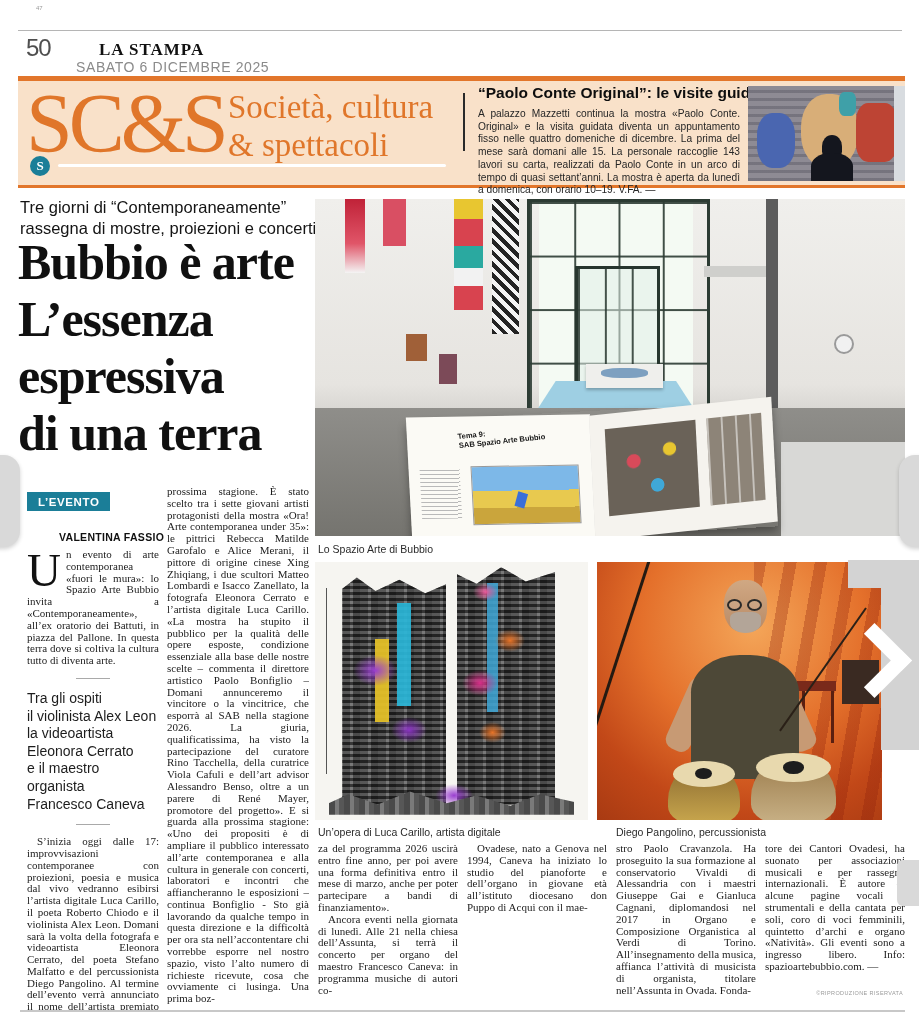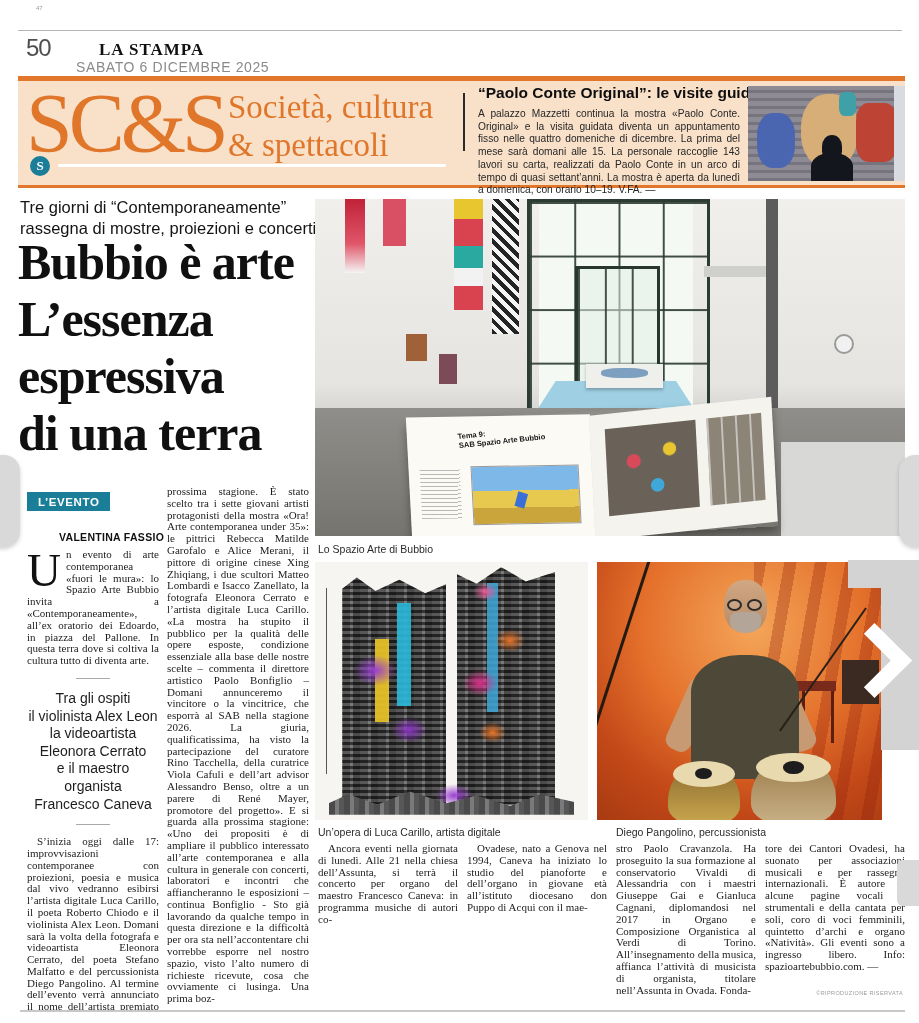--- a/index.html
+++ b/index.html
@@ -51,21 +51,21 @@
             font-size:50px;line-height:57px;letter-spacing:-1px;color:#101010;}
 
   
   .event-label{left:27px;top:492px;background:#1b7e98;color:#fff;font-size:11.5px;font-weight:bold;
                letter-spacing:.6px;padding:4px 11px 3px;}
   .byline{left:27px;top:531px;font-size:10.5px;font-weight:bold;letter-spacing:.3px;color:#111;margin-left:32px;}
   .col1{left:27px;top:549px;width:132px;height:466px;overflow:hidden;}
   .dropcap{float:left;font-family:"Liberation Serif",serif;font-size:47px;line-height:38px;
            padding:2px 5px 0 0;color:#111;}
   .divider{width:34px;height:1px;background:#a9a9a9;margin:11px auto;}
-  .pull-quote{font-size:14px;line-height:17.6px;text-align:center;color:#1d1d1d;}
+  .pull-quote{font-size:14px;line-height:17.6px;text-align:left;color:#1d1d1d;}
   .indent{text-indent:10px;}
   .col2{left:167px;top:486px;width:142px;height:527px;overflow:hidden;}
 
   
   .photo{overflow:hidden;}
   .caption{font-size:10.5px;color:#2a2a2a;}
   .cap1{left:318px;top:543px;}
   .cap2{left:318px;top:826px;}
   .cap3{left:600px;top:826px;padding-left:16px;}
 
@@ -219,21 +219,21 @@
 <div class="abs headline pre">Bubbio è arte
 L’essenza
 espressiva
 di una terra</div>
 
 <div class="abs event-label">L’EVENTO</div>
 <div class="abs byline">VALENTINA FASSIO</div>
 
 <div class="abs col1">
   <div class="body-text">
-    <span class="dropcap">U</span><span>n evento di arte contemporanea «fuori le mura»: lo Spazio Arte Bubbio invita a «Contemporaneamente», all’ex oratorio dei Edoardo, in piazza del Pallone. In questa terra dove si coltiva la cultura tutto di diventa arte.</span>
+    <span class="dropcap">U</span><span>n evento di arte contemporanea «fuori le mura»: lo Spazio Arte Bubbio invita a «Contemporaneamente», all’ex oratorio dei Battuti, in piazza del Pallone. In questa terra dove si coltiva la cultura tutto di diventa arte.</span>
   </div>
   <div class="divider"></div>
   <div class="pull-quote pre">Tra gli ospiti
 il violinista Alex Leon
 la videoartista
 Eleonora Cerrato
 e il maestro
 organista
 Francesco Caneva</div>
   <div class="divider"></div>
@@ -316,20 +316,21 @@
     <div class="drum-top"></div>
     <div class="drum-dot"></div>
   </div>
   <div class="mic1"></div>
   <div class="mic2"></div>
 </div>
 <div class="abs caption cap3">Diego Pangolino, percussionista</div>
 
 <div class="abs bottom-cols">
   <div class="bcol body-text">
+    <div>za del programma 2026 uscirà entro fine anno, per poi avere una forma definitiva entro il mese di marzo, anche per poter partecipare a bandi di finanziamento».</div>
     <div class="indent">Ancora eventi nella giornata di lunedì. Alle 21 nella chiesa dell’Assunta, si terrà il concerto per organo del maestro Francesco Caneva: in programma musiche di autori co-</div>
   </div>
   <div class="bcol body-text">
     <div class="indent">Ovadese, nato a Genova nel 1994, Caneva ha iniziato lo studio del pianoforte e dell’organo in giovane età all’istituto diocesano don Puppo di Acqui con il mae-</div>
   </div>
   <div class="bcol body-text">stro Paolo Cravanzola. Ha proseguito la sua formazione al conservatorio Vivaldi di Alessandria con i maestri Giuseppe Gai e Gianluca Cagnani, diplomandosi nel 2017 in Organo e Composizione Organistica al Verdi di Torino. All’insegnamento della musica, affianca l’attività di musicista di organista, titolare nell’Assunta in Ovada. Fonda-</div>
   <div class="bcol body-text">tore dei Cantori Ovadesi, ha suonato per associazioni musicali e per rassegne internazionali. È autore di alcune pagine vocali e strumentali e della cantata per soli, coro di voci femminili, quintetto d’archi e organo «Natività». Gli eventi sono a ingresso libero. Info: spazioartebubbio.com. —</div>
 </div>
 <div class="abs credit">©RIPRODUZIONE RISERVATA</div>
 <div class="abs bottomrule"></div>

